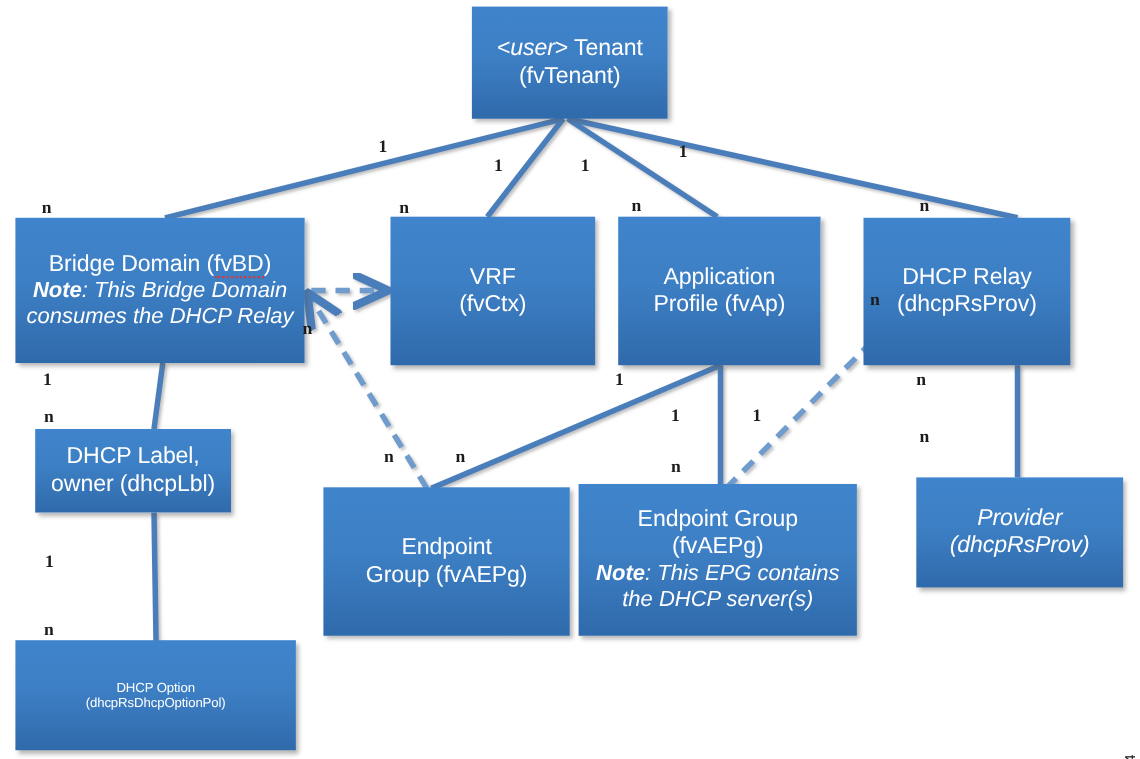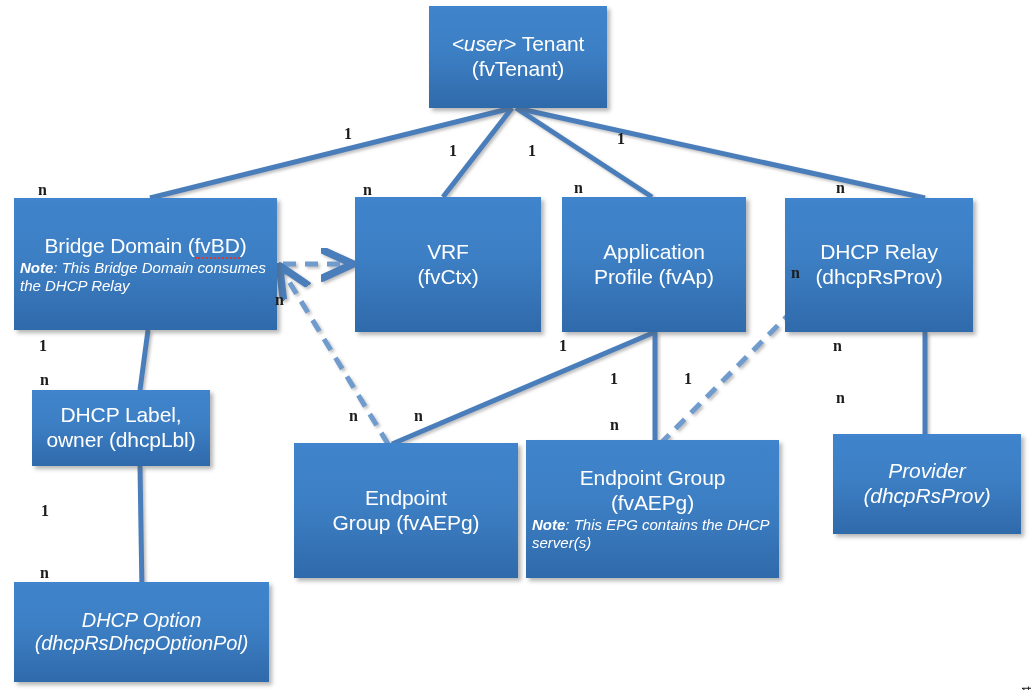--- a/index.html
+++ b/index.html
@@ -27,35 +27,34 @@
   .node {
     position: absolute;
     box-sizing: border-box;
     background: linear-gradient(to bottom, #3f84cc 0%, #3d7fc4 45%, #2f6aab 100%);
     box-shadow: 3px 3px 4px rgba(90,90,90,0.45);
     color: #ffffff;
     display: flex;
     flex-direction: column;
     align-items: center;
     justify-content: center;
-    text-align: left;
+    text-align: center;
     line-height: 1.17;
     padding: 18px 6px;
     z-index: 5;
   }
   .node .title {
     font-size: 21px;
     letter-spacing: -0.1px;
   }
   .node .title.small {
+    font-size: 12px;
+  }
+  .node .note {
     font-size: 20px;
-    font-style: italic;
-  }
-  .node .note {
-    font-size: 15px;
     font-style: italic;
     line-height: 1.18;
     margin-top: 1px;
   }
   .node .note b {
     font-weight: bold;
     font-style: italic;
   }
   .spell {
     border-bottom: 2px dotted #d23b3b;

